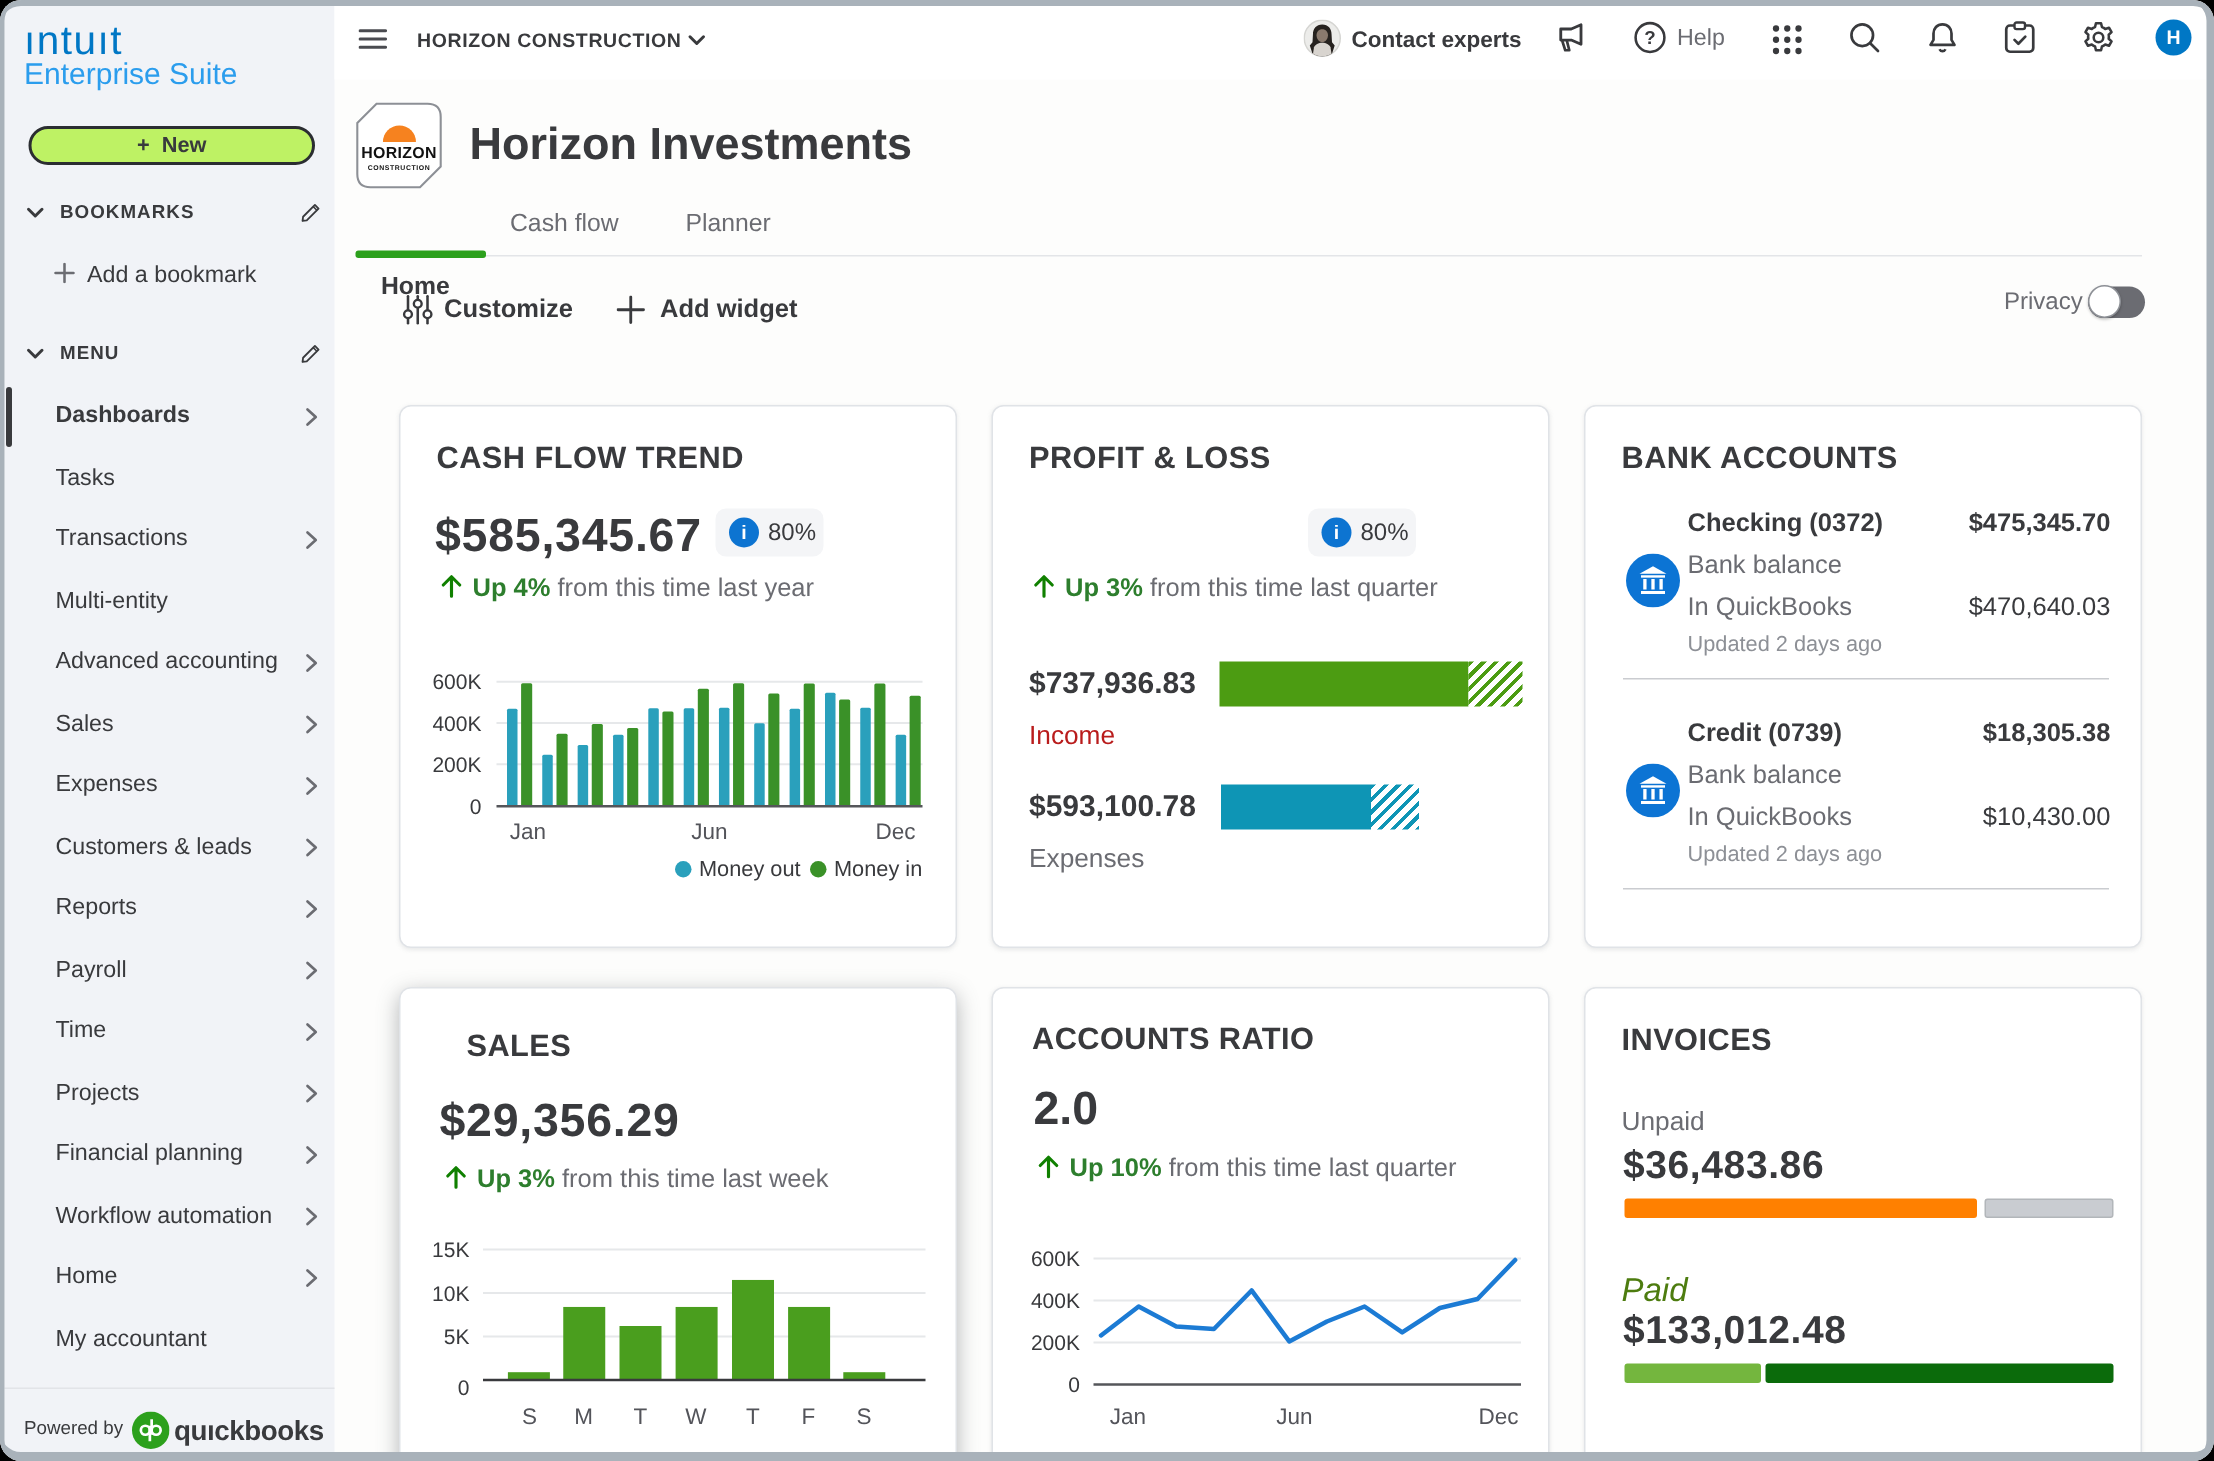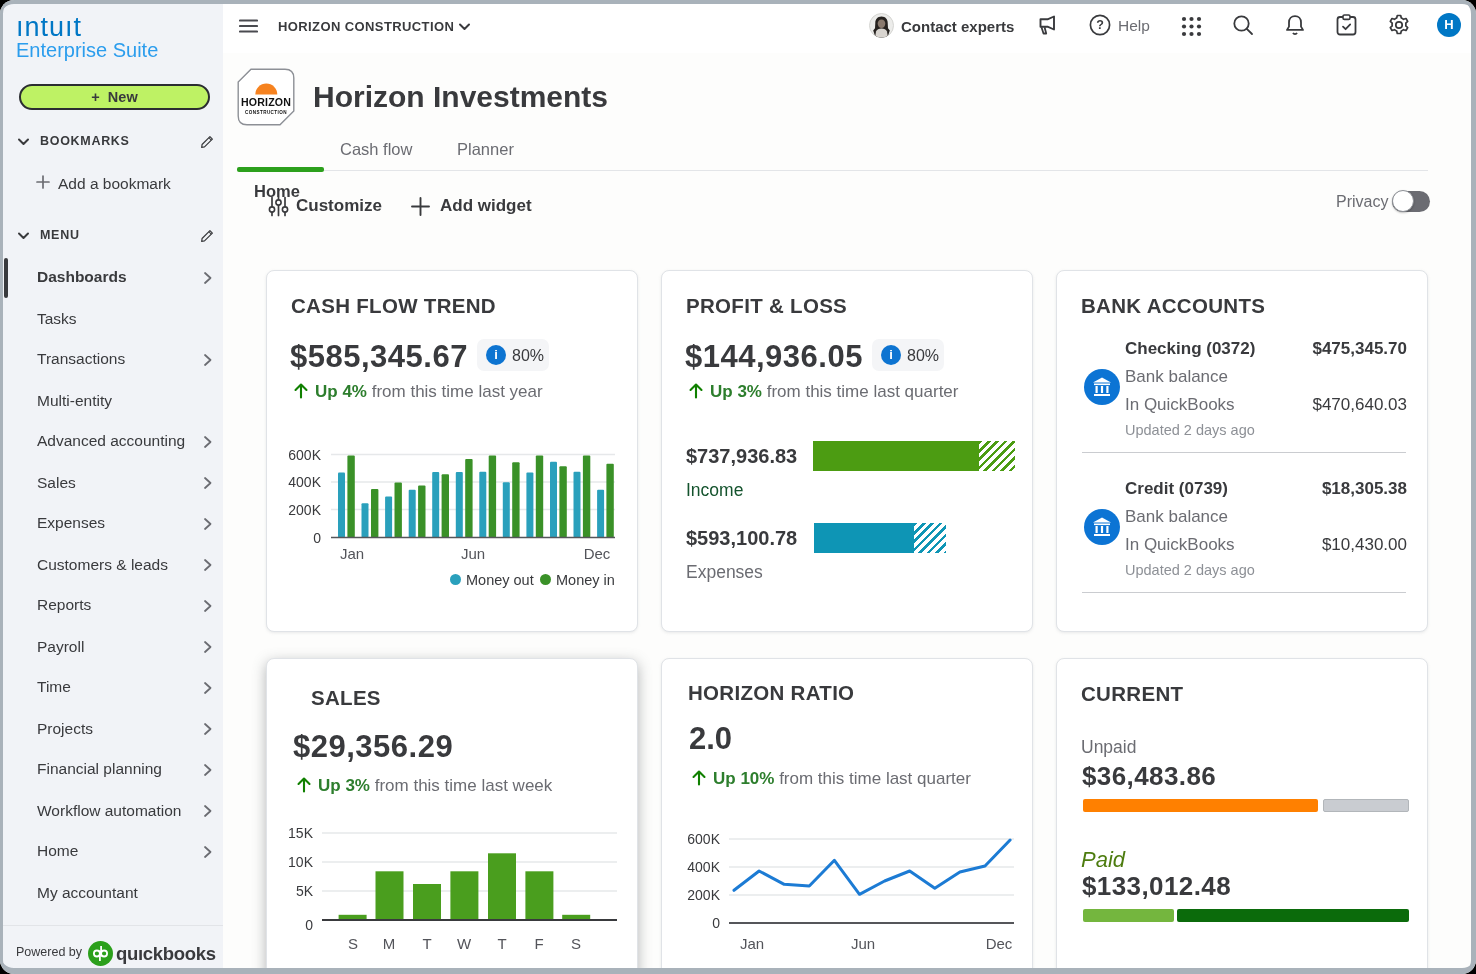--- a/index.html
+++ b/index.html
@@ -246,32 +246,31 @@
         <text x="206" y="118" text-anchor="middle" font-size="15" fill="#53545a">Jun</text>
         <text x="330" y="118" text-anchor="middle" font-size="15" fill="#53545a">Dec</text>
       </svg>
 <div class="abs" style="left:183px;top:303px;width:11px;height:11px;border-radius:50%;background:#2aa0bc;"></div>
 <div class="abs dk" style="left:199px;top:301px;font-size:14.5px;white-space:nowrap;">Money out</div>
 <div class="abs" style="left:273px;top:303px;width:11px;height:11px;border-radius:50%;background:#3a9128;"></div>
 <div class="abs dk" style="left:289px;top:301px;font-size:14.5px;white-space:nowrap;">Money in</div>
 </div>
 <div class="card" style="left:661px;top:270px;height:362px;">
 <div class="abs dk" style="left:24px;top:23px;font-size:20.5px;font-weight:600;letter-spacing:0.3px;">PROFIT &amp; LOSS</div>
-<div class="abs dk" style="left:23px;top:68px;font-size:31px;font-weight:700;letter-spacing:0.5px;">$144,936.05</div>
 <div class="abs" style="left:210px;top:68px;width:72px;height:32px;background:#f4f5f7;border-radius:7px;"></div>
       <div class="abs" style="left:219px;top:74px;width:20px;height:20px;border-radius:50%;background:#0d74d1;color:#fff;font-size:13px;font-weight:700;text-align:center;line-height:20px;">i</div>
       <div class="abs dk" style="left:245px;top:76px;font-size:16px;">80%</div>
 <svg class="abs" style="left:26px;top:111px" width="16" height="17" viewBox="0 0 16 17">
         <path d="M8 15.5 V2.5 M2.5 8 L8 2.5 L13.5 8" fill="none" stroke="#108000" stroke-width="2.1" stroke-linecap="round" stroke-linejoin="round"></path>
       </svg>
 <div class="abs" style="left:48px;top:111px;font-size:17px;color:#6b6c72;"><span style="color:#2d7e2d;font-weight:600;">Up 3%</span> from this time last quarter</div>
 <div class="abs dk" style="left:24px;top:174px;font-size:20px;font-weight:700;">$737,936.83</div>
 <div class="abs" style="left:151px;top:170px;width:166px;height:30px;background:#4c9c12;"></div>
 <div class="abs" style="left:317px;top:170px;width:36px;height:30px;background:repeating-linear-gradient(135deg,#4c9c12 0 2.5px,#fff 2.5px 6px);"></div>
-<div class="abs" style="left:24px;top:209px;font-size:17.5px;color:#14532d;">Income</div>
+<div class="abs" style="left:24px;top:209px;font-size:17.5px;color:#b91c1c;">Income</div>
 <div class="abs dk" style="left:24px;top:256px;font-size:20px;font-weight:700;">$593,100.78</div>
 <div class="abs" style="left:152px;top:252px;width:100px;height:30px;background:#0e95b5;"></div>
 <div class="abs" style="left:252px;top:252px;width:32px;height:30px;background:repeating-linear-gradient(135deg,#0e95b5 0 2.5px,#fff 2.5px 6px);"></div>
 <div class="abs" style="left:24px;top:291px;font-size:17.5px;color:#6b6c72;">Expenses</div>
 </div>
 <div class="card" style="left:1056px;top:270px;height:362px;">
 <div class="abs dk" style="left:24px;top:23px;font-size:20.5px;font-weight:600;letter-spacing:0.3px;">BANK ACCOUNTS</div>
 <svg class="abs" style="left:27px;top:98px" width="36" height="36" viewBox="0 0 36 36">
 <circle cx="18" cy="18" r="18" fill="#0c74d4"></circle>
 <g fill="#fff">
@@ -335,21 +334,21 @@
         <text x="86" y="122" text-anchor="middle" font-size="15" fill="#53545a">S</text>
         <text x="122" y="122" text-anchor="middle" font-size="15" fill="#53545a">M</text>
         <text x="160" y="122" text-anchor="middle" font-size="15" fill="#53545a">T</text>
         <text x="197" y="122" text-anchor="middle" font-size="15" fill="#53545a">W</text>
         <text x="235" y="122" text-anchor="middle" font-size="15" fill="#53545a">T</text>
         <text x="272" y="122" text-anchor="middle" font-size="15" fill="#53545a">F</text>
         <text x="309" y="122" text-anchor="middle" font-size="15" fill="#53545a">S</text>
       </svg>
 </div>
 <div class="card" style="left:661px;top:658px;height:366px;">
-<div class="abs dk" style="left:26px;top:22px;font-size:20.5px;font-weight:600;letter-spacing:0.3px;">HORIZON RATIO</div>
+<div class="abs dk" style="left:26px;top:22px;font-size:20.5px;font-weight:600;letter-spacing:0.3px;">ACCOUNTS RATIO</div>
 <div class="abs dk" style="left:27px;top:62px;font-size:31px;font-weight:700;">2.0</div>
 <svg class="abs" style="left:29px;top:110px" width="16" height="17" viewBox="0 0 16 17">
         <path d="M8 15.5 V2.5 M2.5 8 L8 2.5 L13.5 8" fill="none" stroke="#108000" stroke-width="2.1" stroke-linecap="round" stroke-linejoin="round"></path>
       </svg>
 <div class="abs" style="left:51px;top:110px;font-size:17px;color:#6b6c72;"><span style="color:#2d7e2d;font-weight:600;">Up 10%</span> from this time last quarter</div>
 <svg class="abs" style="left:0;top:172px" width="372" height="194" viewBox="0 0 372 194">
         <line x1="67" y1="8" x2="352" y2="8" stroke="#e6e8ea" stroke-width="1.3"></line>
         <text x="58" y="13" text-anchor="end" font-size="14" fill="#393a3d">600K</text>
         <line x1="67" y1="36" x2="352" y2="36" stroke="#e6e8ea" stroke-width="1.3"></line>
         <text x="58" y="41" text-anchor="end" font-size="14" fill="#393a3d">400K</text>
@@ -357,21 +356,21 @@
         <text x="58" y="69" text-anchor="end" font-size="14" fill="#393a3d">200K</text>
         <text x="58" y="97" text-anchor="end" font-size="14" fill="#393a3d">0</text>
         <polyline points="72.0,59.3 97.1,40.0 122.2,53.3 147.3,55.0 172.4,29.3 197.5,63.3 222.6,50.0 247.7,40.0 272.8,57.3 297.9,41.0 323.0,35.0 348.1,9.0" fill="none" stroke="#1c7bd4" stroke-width="3" stroke-linejoin="round" stroke-linecap="round"></polyline>
         <line x1="67" y1="92" x2="352" y2="92" stroke="#55565a" stroke-width="1.8"></line>
         <text x="90" y="118" text-anchor="middle" font-size="15" fill="#53545a">Jan</text>
         <text x="201" y="118" text-anchor="middle" font-size="15" fill="#53545a">Jun</text>
         <text x="337" y="118" text-anchor="middle" font-size="15" fill="#53545a">Dec</text>
       </svg>
 </div>
 <div class="card" style="left:1056px;top:658px;height:366px;">
-<div class="abs dk" style="left:24px;top:23px;font-size:20.5px;font-weight:600;letter-spacing:0.3px;">CURRENT</div>
+<div class="abs dk" style="left:24px;top:23px;font-size:20.5px;font-weight:600;letter-spacing:0.3px;">INVOICES</div>
 <div class="abs" style="left:24px;top:78px;font-size:17.5px;color:#6b6c72;">Unpaid</div>
 <div class="abs dk" style="left:25px;top:102px;font-size:26px;font-weight:700;letter-spacing:0.4px;">$36,483.86</div>
 <div class="abs" style="left:26px;top:140px;width:235px;height:13px;background:#ff8000;border-radius:2px;"></div>
 <div class="abs" style="left:266px;top:140px;width:86px;height:13px;background:#c9ccd1;border-radius:2px;border:1px solid #b2b6ba;"></div>
 <div class="abs" style="left:24px;top:188px;font-size:22px;color:#4d7c0f;font-style:italic;">Paid</div>
 <div class="abs dk" style="left:25px;top:212px;font-size:26px;font-weight:700;letter-spacing:0.4px;">$133,012.48</div>
 <div class="abs" style="left:26px;top:250px;width:91px;height:13px;background:#74b63e;border-radius:2px;"></div>
 <div class="abs" style="left:120px;top:250px;width:232px;height:13px;background:#0b6b0b;border-radius:2px;"></div>
 </div>
 <div class="frame"></div>

